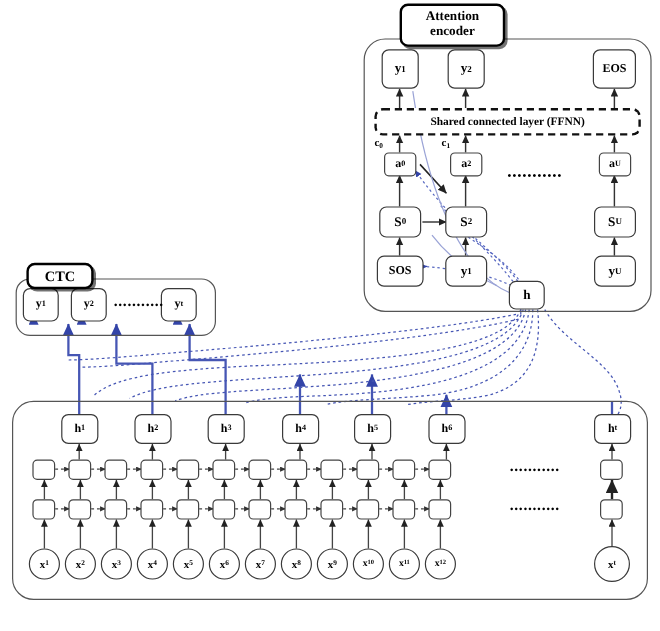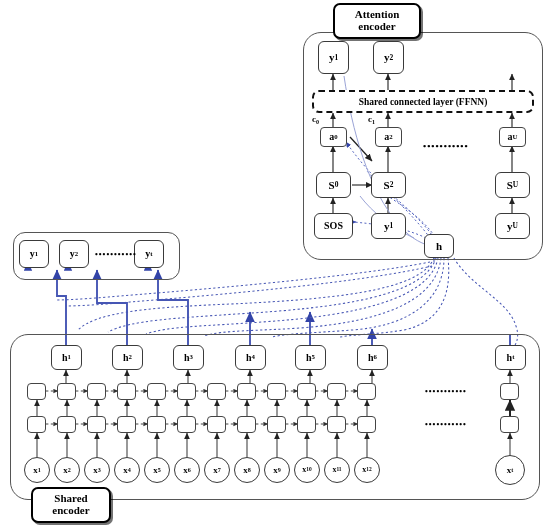--- a/index.html
+++ b/index.html
@@ -215,32 +215,35 @@
   </svg>
 
   <div class="bigbox" style="left:303px;top:32px;width:240px;height:228px;"></div>
   <div class="bigbox" style="left:13px;top:232px;width:167px;height:48px;border-radius:12px;"></div>
   <div class="bigbox" style="left:10px;top:334px;width:530px;height:166px;"></div>
 
   <div class="titlebox" style="left:333px;top:3px;width:88px;height:36px;font-size:11px;">
     <span>Attention</span>
     <span>encoder</span>
   </div>
-  <div class="titlebox" style="left:31px;top:487px;width:80px;height:36px;font-size:11px;">
-    <span>Shared</span>
-    <span>encoder</span>
+  <div class="titlebox" style="left:22px;top:219px;width:56px;height:22px;font-size:12px;">
+    <span>CTC</span>
   </div>
 
   <div class="node rbox" style="left:318px;top:41px;width:31px;height:33px;font-size:11px;">
     <span>y</span>
       <sub>1</sub>
   </div>
   <div class="node rbox" style="left:373px;top:41px;width:31px;height:33px;font-size:11px;">
     <span>y</span>
       <sub>2</sub>
+  </div>
+  <div class="node rbox" style="left:494px;top:41px;width:36px;height:33px;font-size:10px;">
+    <span>EOS</span>
+      <sub></sub>
   </div>
 
   <div class="ffnn" style="left:312px;top:90px;width:222px;height:23px;font-size:9.5px;">
     <span>Shared connected layer (FFNN)</span>
   </div>
 
   <div class="lbl" style="left:312px;top:114px;font-size:9px;">
     <span>c</span><sub>0</sub>
   </div>
   <div class="lbl" style="left:368px;top:114px;font-size:9px;">

